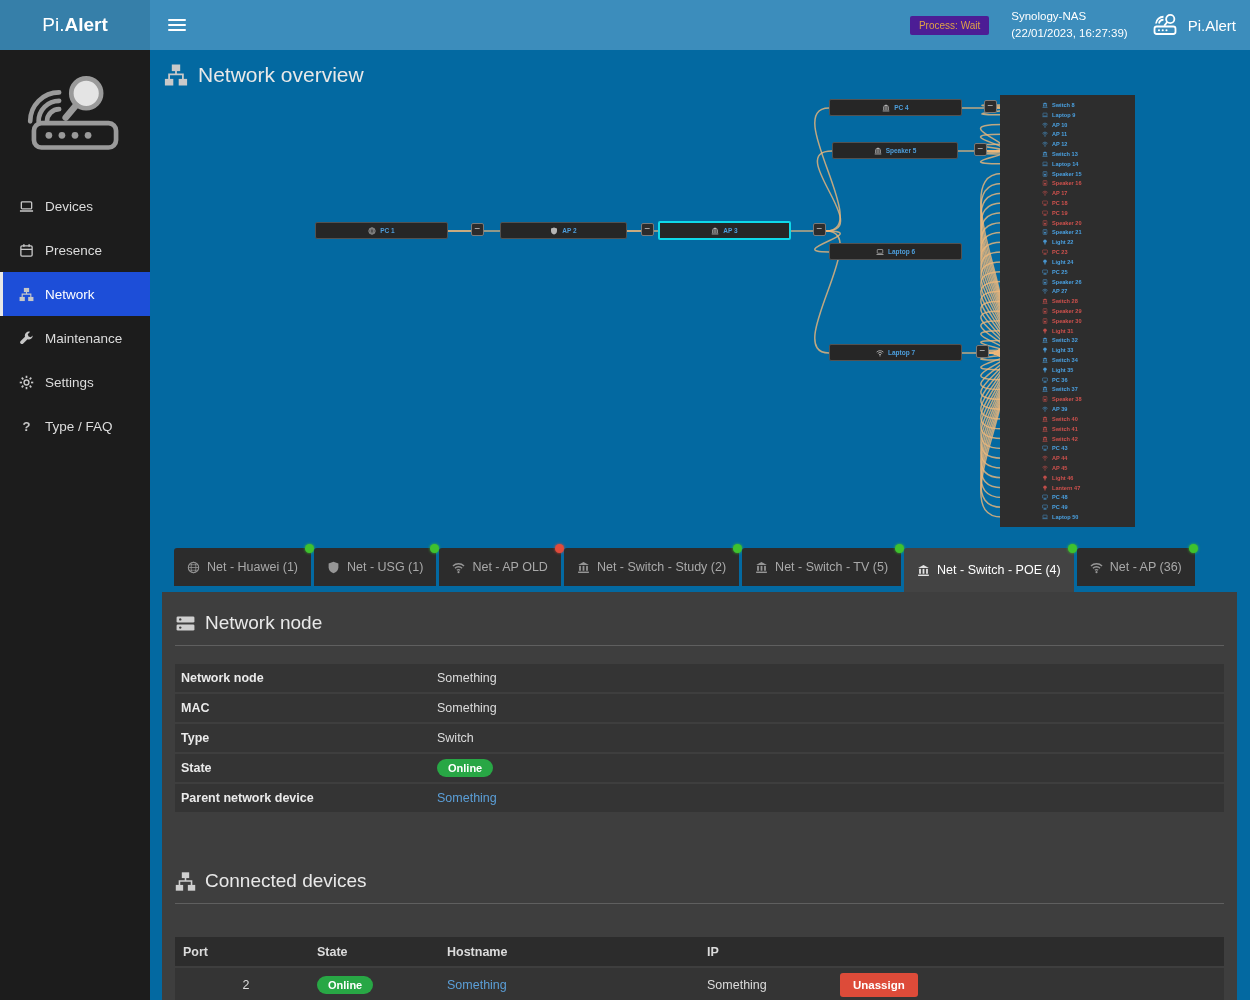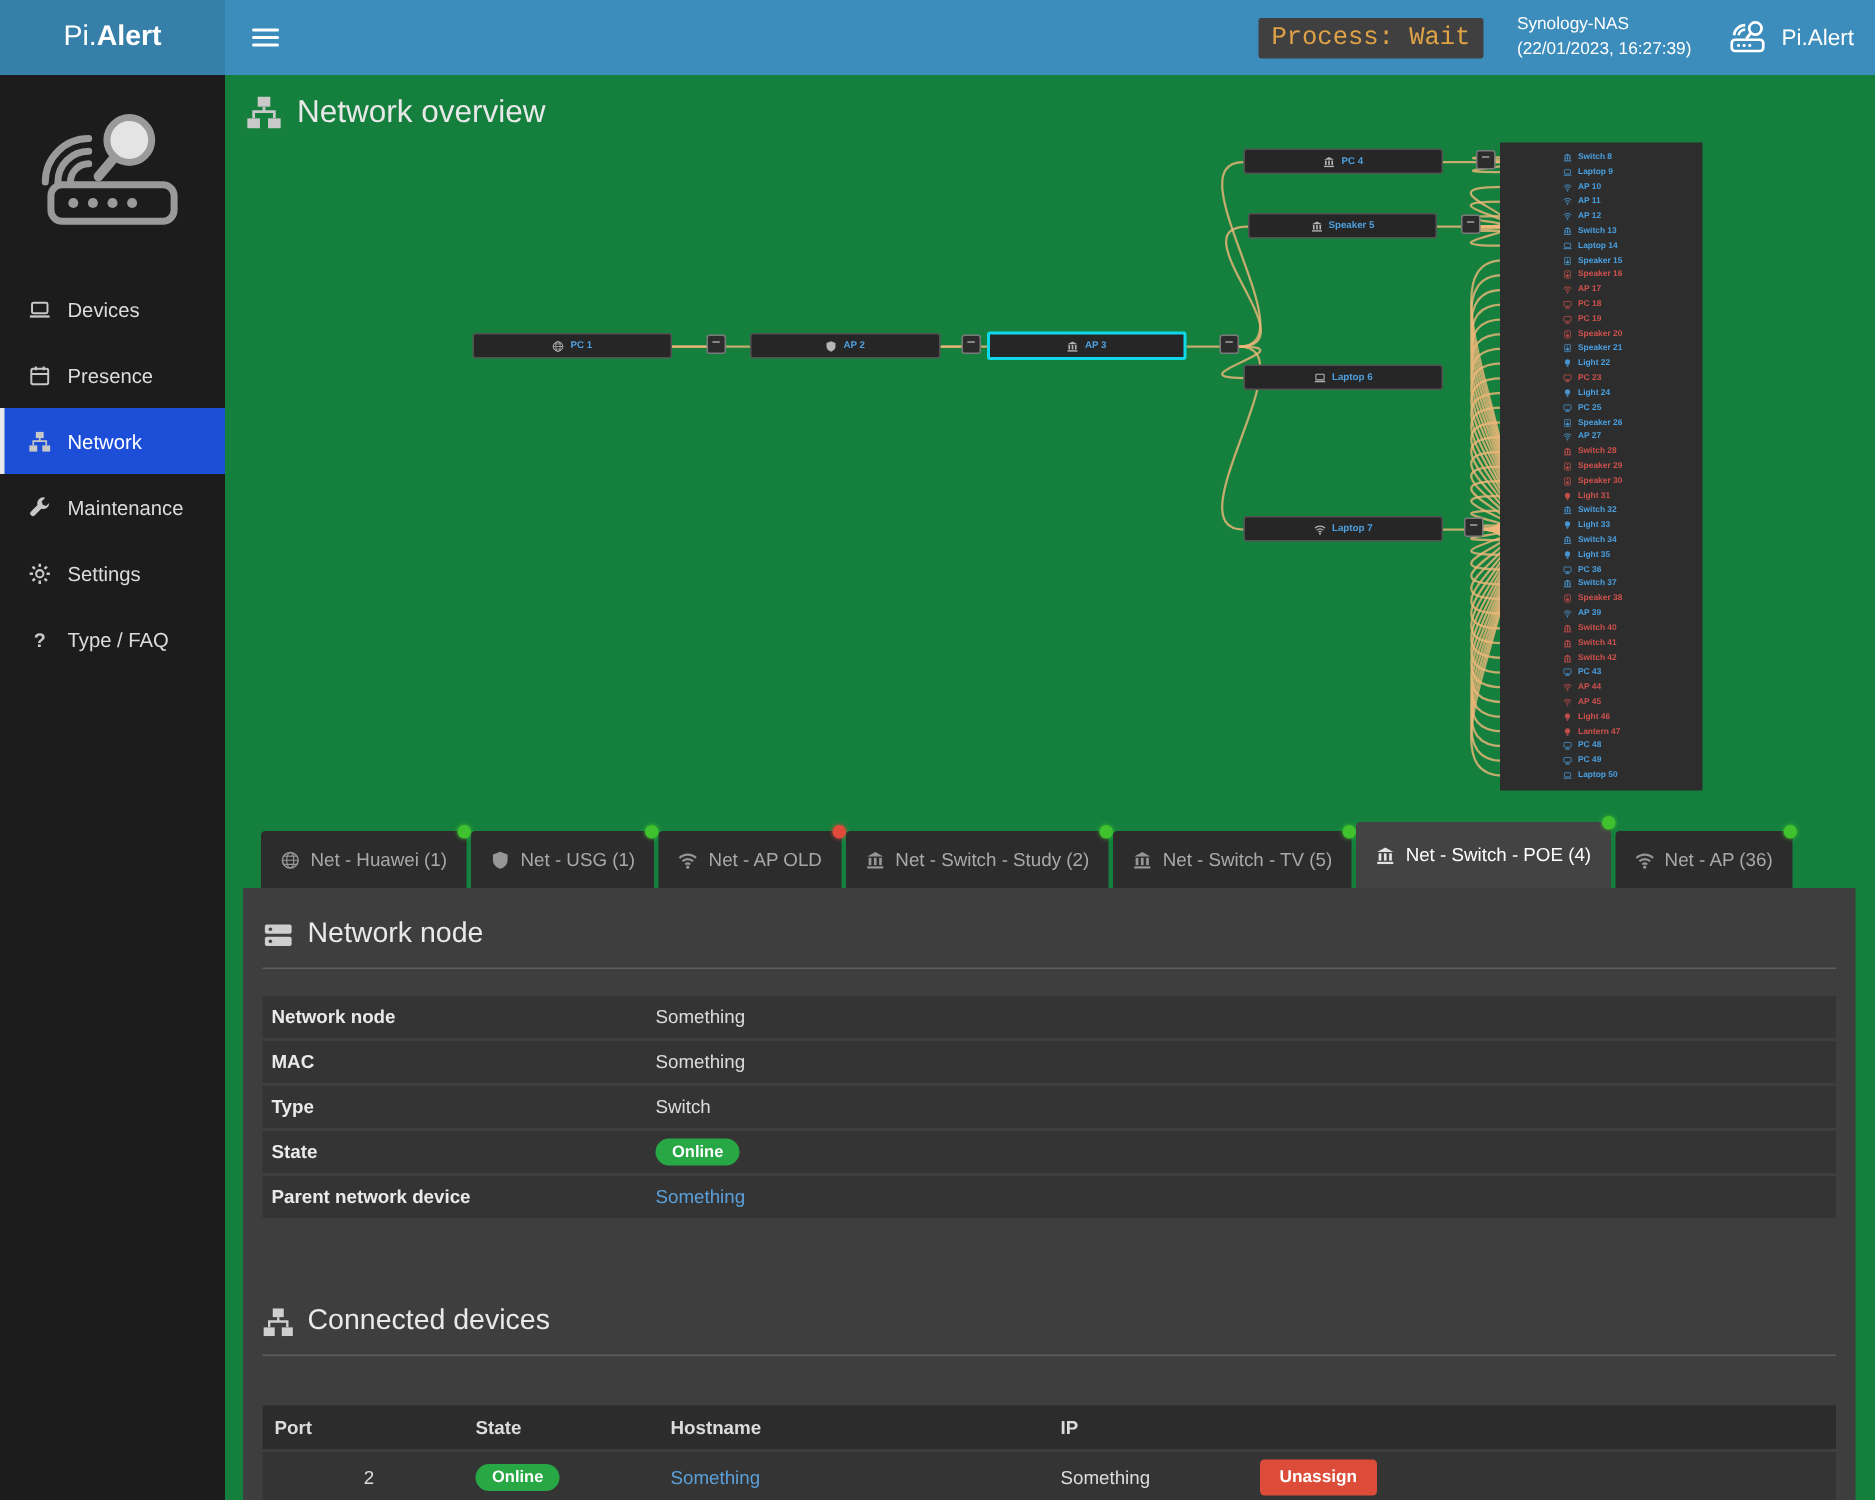--- a/index.html
+++ b/index.html
@@ -8,52 +8,52 @@
   [data-icon] svg{display:block;width:100%;height:100%}
 
   
   .topbar{position:absolute;top:0;left:0;width:1250px;height:50px;display:flex;z-index:30}
   .brand-area{width:150px;height:50px;background:#367fa9;color:#fff;font-size:19px;display:flex;align-items:center;justify-content:center;cursor:pointer}
   .brand-area b{font-weight:bold}
   .nav-area{flex:1;background:#3c8dbc;display:flex;align-items:center;padding:0 14px}
   .hamburger{width:18px;display:flex;flex-direction:column;gap:3px;cursor:pointer;margin-left:4px}
   .hamburger span{height:2px;background:#fff;border-radius:1px}
   .nav-right{margin-left:auto;display:flex;align-items:center;gap:22px}
-  .process-badge{background:#404040;color:#dfa246;font-family:Liberation Mono, monospace;font-size:17px;padding:4px 9px;border-radius:2px}
+  .process-badge{background:#4c1d95;color:#dfa246;font-family:Liberation Sans, sans-serif;font-size:10px;padding:4px 9px;border-radius:2px}
   .host-info{color:#fff;font-size:11.5px;line-height:1.45}
   .host-name{font-weight:normal}
   .nav-brand{display:flex;align-items:center;gap:8px;color:#fff;font-size:15px}
 
   
   .sidebar{position:absolute;top:50px;left:0;width:150px;height:950px;background:#1c1c1c;z-index:20}
   .sidebar-logo{display:flex;justify-content:center;padding:14px 0 24px}
   .menu-item{display:flex;align-items:center;gap:11px;height:44px;padding:0 16px;color:#dcdcdc;font-size:13.5px;cursor:pointer;border-left:3px solid transparent}
   .menu-item.active{background:#1d4ed8;border-left-color:#e8e8e8;color:#fff}
   .mi-icon{width:15px;height:15px;color:#c7c7c7;flex:0 0 15px}
 
   
-  .main{position:absolute;top:50px;left:150px;width:1100px;height:950px;background:#15803d}
+  .main{position:absolute;top:50px;left:150px;width:1100px;height:950px;background:#0369a1}
   .page-title{display:flex;align-items:center;gap:10px;padding:13px 0 0 14px;color:#e8e8e8;font-size:21px}
   .pt-icon{width:24px;height:24px;color:#c9c9c9}
 
   
   .diagram{position:absolute;top:40px;left:0;width:1100px;height:460px}
   #edges{position:absolute;left:0;top:0;z-index:1}
   .dnode{position:absolute;height:17px;background:#262626;border:1px solid #525252;border-radius:2px;display:flex;align-items:center;justify-content:center;gap:4px;color:#4d9fdd;font-size:6.5px;font-weight:bold;z-index:3;cursor:pointer}
   .dnode.selected{border:2px solid #0fd8e8;height:19px;margin-top:-1px}
   .n-icon{width:8px;height:8px;color:#b5b5b5;flex:0 0 8px}
   .connector{position:absolute;width:13px;height:13px;background:#2c2c2c;border:1px solid #7a7a7a;border-radius:2px;color:#c9c9c9;font-size:10px;line-height:10px;text-align:center;z-index:4;cursor:pointer}
   .device-panel{position:absolute;left:850px;top:5px;width:135px;height:432px;background:#2d2d2d;z-index:2;display:flex;flex-direction:column;padding:5px 4px 5px 42px}
   .device-row{flex:1;display:flex;align-items:center;gap:4px;font-size:5.6px;font-weight:bold;cursor:pointer}
   .device-row.online{color:#4aa0e0}
   .device-row.offline{color:#cf514d}
   .d-icon{width:6px;height:6px;flex:0 0 6px;opacity:.9}
 
   
-  .tabbar{position:absolute;top:498px;left:24px;height:44px;display:flex;align-items:flex-end;z-index:5}
+  .tabbar{position:absolute;top:498px;left:24px;height:44px;display:flex;align-items:flex-start;z-index:5}
   .tab{position:relative;display:flex;align-items:center;gap:7px;background:#2c2c2c;color:#a9a9a9;font-size:12.5px;height:38px;padding:0 13px;margin-right:3px;border-radius:3px 3px 0 0;cursor:pointer;white-space:nowrap}
   .tab.active{background:#434343;color:#fff;height:44px}
   .tab-icon{width:13px;height:13px;flex:0 0 13px;opacity:.85}
   .tab-dot{position:absolute;top:-4px;right:-3px;width:9px;height:9px;border-radius:50%}
   .tab-dot.green{background:#3fc22e;box-shadow:0 0 3px #3fc22e}
   .tab-dot.red{background:#e04b3b;box-shadow:0 0 3px #e04b3b}
 
   
   .pane{position:absolute;top:542px;left:12px;width:1075px;height:408px;background:#3e3e3e;padding:20px 13px 0;overflow:hidden;z-index:4}
   .section-head{display:flex;align-items:center;gap:9px;color:#e9e9e9;font-size:19px}

